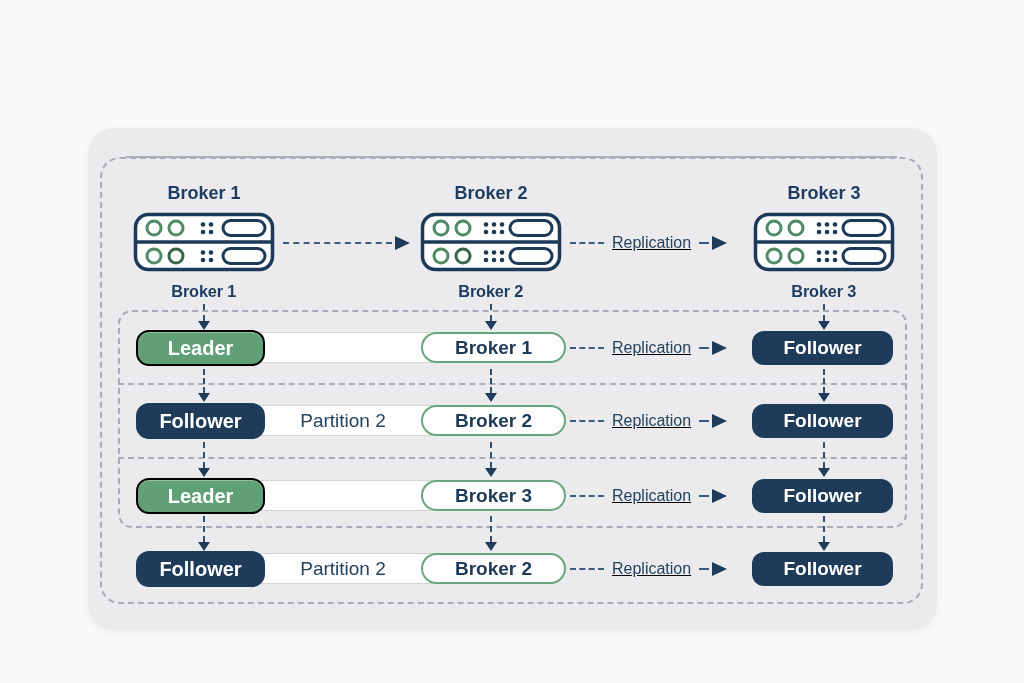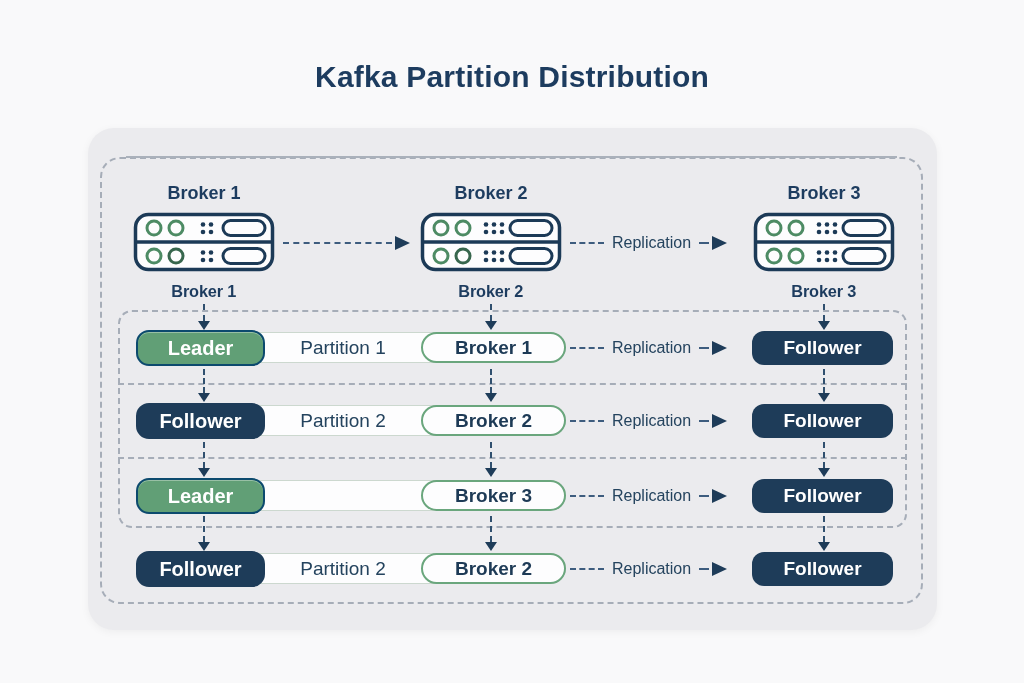--- a/index.html
+++ b/index.html
@@ -25,21 +25,21 @@
   .broker-col { position:absolute; width:176px; display:flex; flex-direction:column; align-items:center; }
   .broker-col.c0 { left:116px; top:183px; }
   .broker-col.c1 { left:403px; top:183px; }
   .broker-col.c2 { left:736px; top:183px; }
   .broker-label { font-size:18px; font-weight:bold; color:#1d3c5f; height:20px; }
   .server-icon { margin-top:9px; display:block; }
   .broker-sublabel { margin-top:10px; font-size:17px; font-weight:bold; color:#1d3c5f;
     letter-spacing:-.2px; transform:scaleX(.96); }
 
   
-  .harrow { position:absolute; height:20px; display:flex; align-items:center; }
+  .harrow { position:absolute; height:20px; display:flex; align-items:center;text-decoration:underline; }
   .harrow .dash { height:0; border-top:2.5px dashed #3d5c7e; }
   .harrow .dash.grow { flex:1; }
   .harrow .dash.w34 { width:34px; }
   .harrow .dash.w10 { width:10px; }
   .harrow .tri { width:0; height:0; border-left:15px solid #1e3c59;
     border-top:7px solid transparent; border-bottom:7px solid transparent; margin-left:3px; }
   .harrow .rep-label { font-size:16px; color:#24435e; padding:0 8px; white-space:nowrap; }
   .harrow.a1 { left:283px; top:233px; width:127px; }
   .harrow.rep-top { left:570px; top:233px; width:175px; }
 
@@ -51,21 +51,21 @@
   .row-divider.d1 { top:383px; }
   .row-divider.d2 { top:457px; }
 
   .prow { position:absolute; left:0; width:1024px; height:36px; }
   .prow.r0 { top:330px; } .prow.r1 { top:403px; } .prow.r2 { top:478px; } .prow.r3 { top:551px; }
   .prow .bar { position:absolute; left:136px; top:2px; width:430px; height:31px;
     background:#fdfdfe; border:1px solid #ccd8cf; border-radius:16px; }
   .role-badge { position:absolute; left:136px; top:0; width:129px; height:36px; border-radius:13px;
     display:flex; align-items:center; justify-content:center;
     color:#fff; font-size:20px; font-weight:bold; }
-  .role-badge.leader { background:#619f76; border:2px solid #0c4a6e;
+  .role-badge.leader { background:#619f76; border:2px solid #000000;
     box-shadow:inset 0 1px 0 rgba(255,255,255,.35); }
   .role-badge.follower { background:#1e3c59; border:2px solid #1e3c59; }
   .partition-label { position:absolute; left:272px; top:0; width:142px; height:36px;
     display:flex; align-items:center; justify-content:center;
     font-size:19px; font-weight:500; color:#24435e; }
   .broker-pill { position:absolute; left:421px; top:2px; width:145px; height:31px;
     background:#fdfdfe; border:2px solid #6aa67d; border-radius:17px;
     display:flex; align-items:center; justify-content:center;
     font-size:19px; font-weight:bold; color:#1d3a56; }
   .prow .harrow.rep { left:570px; top:8px; width:175px; }
@@ -81,21 +81,20 @@
   .varrow.segA { top:304px; height:17px; }
   .varrow.segB { top:369px; height:24px; }
   .varrow.segC { top:442px; height:26px; }
   .varrow.segD { top:516px; height:26px; }
 </style>
 </head>
 <body>
 
 <div id="canvas">
 
-  <div class="page-title">Kafka Partition Distribution</div>
 
   <div class="cluster-box"></div>
   <div class="cluster-dashed"></div>
   <div class="cluster-legend">
     <span class="legend-line"></span>
     <span class="legend-line"></span>
   </div>
 
   <div class="broker-col c0">
     <div class="broker-label">Broker 1</div>
@@ -191,21 +190,20 @@
     <span class="tri"></span>
   </div>
 
   <div class="inner-dashed"></div>
   <div class="row-divider d1"></div>
   <div class="row-divider d2"></div>
 
   <div class="prow r0">
     <div class="bar"></div>
     <div class="role-badge leader">Leader</div>
-    <div class="partition-label">Partition 1</div>
     <div class="broker-pill">Broker 1</div>
     <div class="harrow rep">
       <span class="dash w34"></span>
       <span class="rep-label">Replication</span>
       <span class="dash w10"></span>
       <span class="tri"></span>
     </div>
     <div class="replica-badge">Follower</div>
   </div>
 

